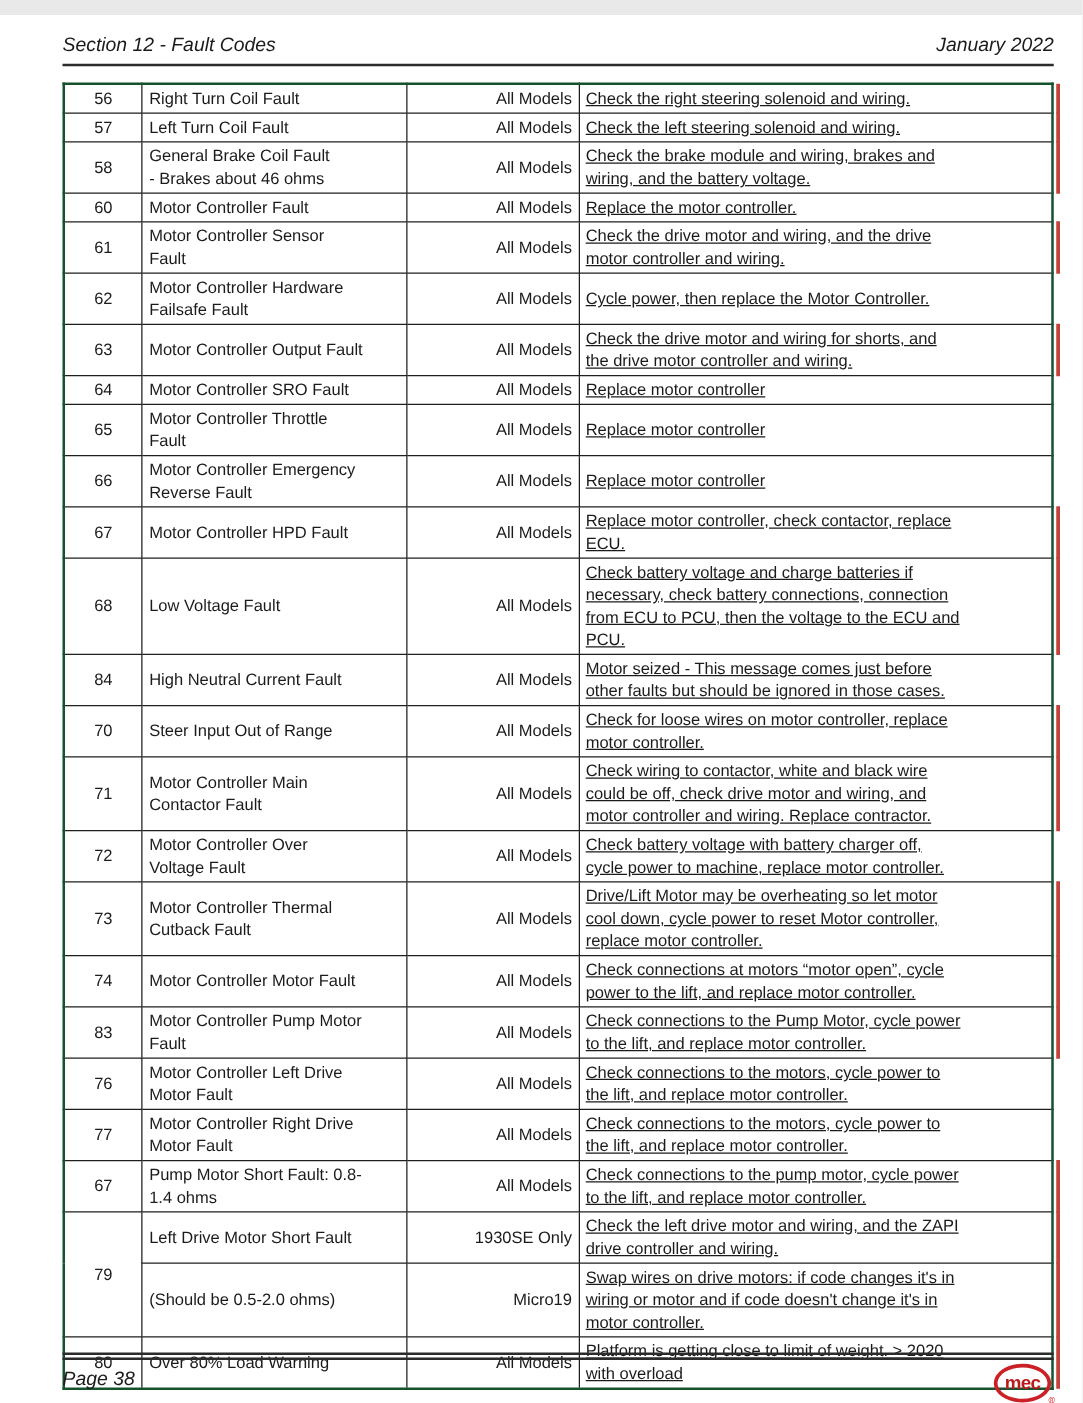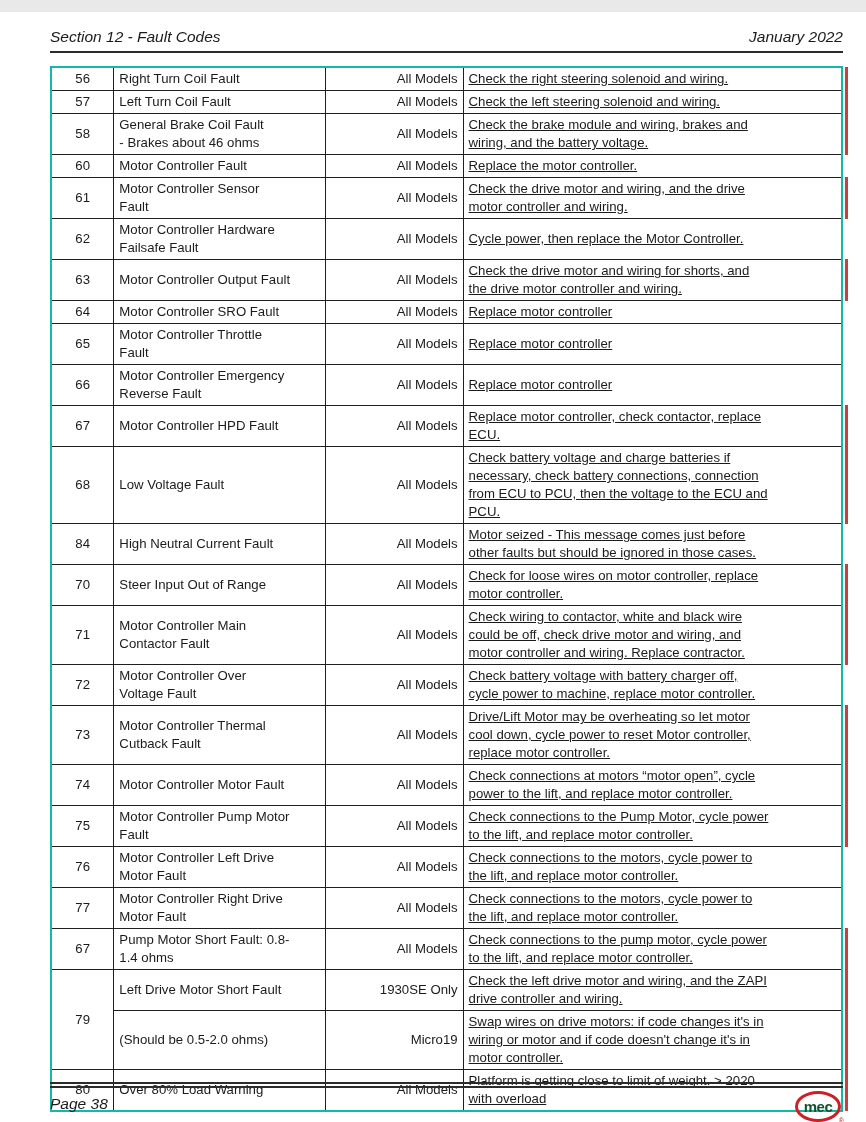--- a/index.html
+++ b/index.html
@@ -36,21 +36,21 @@
     width: 793px;
     border-collapse: collapse;
     font-size: 13.2px;
     line-height: 18px;
   }
   table.fault-table td {
     border: 1px solid #1f1f1f;
     vertical-align: middle;
     padding: 2px 5px;
   }
-  table.fault-table { border: 2px solid #14b8a6; padding-left: 43px; }
+  table.fault-table { border: 2px solid #14532d; padding-left: 43px; }
   td.c-code   { text-align: center; }
   td.c-fault  { white-space: pre-line; padding-left: 7px; }
   td.c-models { text-align: right; }
   td.c-action { white-space: pre-line; padding-left: 7px; position: relative; text-decoration: underline; }
   .rev-bar {
     position: absolute;
     top: -1px;
     bottom: -1px;
     right: -7px;
     width: 3px;
@@ -75,21 +75,21 @@
     width: 46px;
     height: 31px;
     border: 3px solid #cb2026;
     border-radius: 50%;
     display: flex;
     align-items: center;
     justify-content: center;
     font-style: normal;
   }
   .mec-logo .logo-text {
-    color: #14532d;
+    color: #b91c1c;
     font-weight: 700;
     font-size: 15px;
     letter-spacing: -0.5px;
     line-height: 1;
   }
   .mec-logo .reg-mark {
     position: absolute;
     right: -6px;
     bottom: -5px;
     font-size: 7px;
@@ -239,21 +239,21 @@
 replace motor controller.<span class="rev-bar" style="background: rgb(196, 66, 60);"></span></td>
         </tr>
         <tr>
           <td class="c-code">74</td>
           <td class="c-fault">Motor Controller Motor Fault</td>
           <td class="c-models">All Models</td>
           <td class="c-action">Check connections at motors “motor open”, cycle
 power to the lift, and replace motor controller.<span class="rev-bar" style="background: rgb(196, 66, 60);"></span></td>
         </tr>
         <tr>
-          <td class="c-code">75</td>
+          <td class="c-code">83</td>
           <td class="c-fault">Motor Controller Pump Motor
 Fault</td>
           <td class="c-models">All Models</td>
           <td class="c-action">Check connections to the Pump Motor, cycle power
 to the lift, and replace motor controller.<span class="rev-bar" style="background: rgb(196, 66, 60);"></span></td>
         </tr>
         <tr>
           <td class="c-code">76</td>
           <td class="c-fault">Motor Controller Left Drive
 Motor Fault</td>

